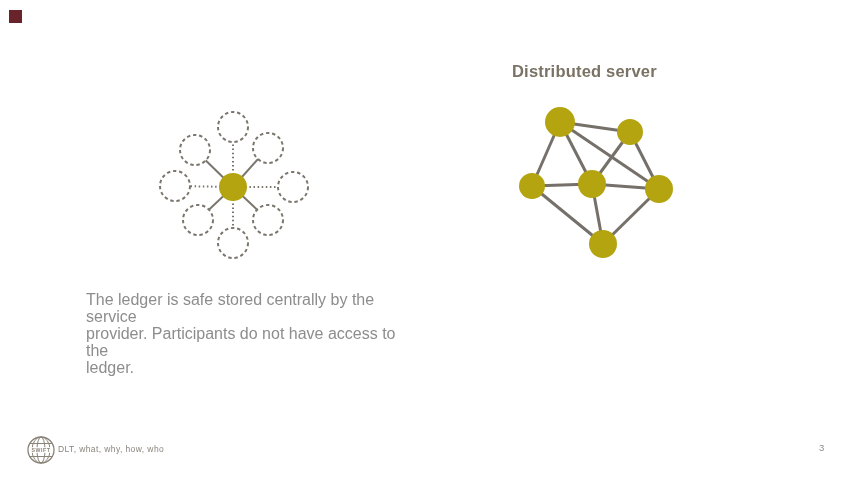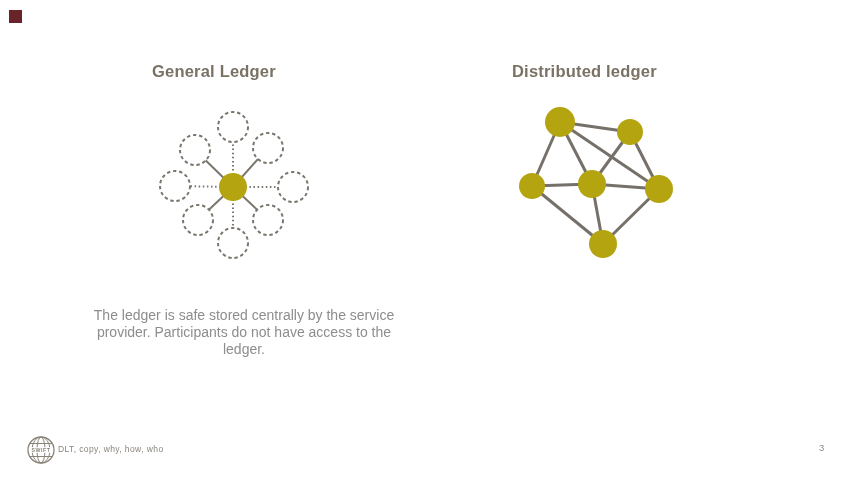--- a/index.html
+++ b/index.html
@@ -11,45 +11,43 @@
     position:absolute;left:9px;top:10px;width:13px;height:13px;background:#69242b;
   }
   .heading{
     position:absolute;top:62px;font-size:16.5px;font-weight:bold;color:#7a7264;
     letter-spacing:0.2px;white-space:nowrap;
   }
   .heading-left{left:152px;}
   .heading-right{left:512px;}
   .diagram-svg{position:absolute;left:0;top:0;pointer-events:none;}
   .body-text{
-    position:absolute;top:307px;font-size:14px;line-height:17px;color:#8d8d8d;
+    position:absolute;top:291px;font-size:16px;line-height:17px;color:#8d8d8d;
     white-space:pre-line;
-    text-align:center;
   }
   .body-left{left:86px;width:316px;}
   .body-right{left:441px;width:316px;}
   .footer-logo{position:absolute;left:25px;top:434px;width:32px;height:32px;}
   .footer-text{
     position:absolute;left:58px;top:444px;font-size:8.5px;color:#8a857c;
     letter-spacing:0.4px;white-space:nowrap;
   }
   .page-number{
     position:absolute;left:819px;top:442px;font-size:9.5px;color:#8d8d8d;
   }
 </style>
 </head>
 <body>
 
 <div class="slide">
 
   <div class="corner-accent"></div>
 
-  <div class="heading heading-left">General Ledger</div>
 
-  <div class="heading heading-right">Distributed ledger</div>
+  <div class="heading heading-right">Distributed server</div>
 
   <svg class="diagram-svg" width="851" height="479" viewBox="0 0 851 479">
       <line x1="233" y1="187" x2="233" y2="127" stroke="#7b766d" stroke-width="2" stroke-dasharray="1.5 2.6"></line>
       <line x1="233" y1="187" x2="268" y2="148" stroke="#7b766d" stroke-width="2"></line>
       <line x1="233" y1="187" x2="293" y2="187" stroke="#7b766d" stroke-width="2" stroke-dasharray="1.5 2.6"></line>
       <line x1="233" y1="187" x2="268" y2="220" stroke="#7b766d" stroke-width="2"></line>
       <line x1="233" y1="187" x2="233" y2="243" stroke="#7b766d" stroke-width="2" stroke-dasharray="1.5 2.6"></line>
       <line x1="233" y1="187" x2="198" y2="220" stroke="#7b766d" stroke-width="2"></line>
       <line x1="233" y1="187" x2="175" y2="186" stroke="#7b766d" stroke-width="2" stroke-dasharray="1.5 2.6"></line>
       <line x1="233" y1="187" x2="195" y2="150" stroke="#7b766d" stroke-width="2"></line>
@@ -92,17 +90,17 @@
   <svg class="footer-logo" viewBox="0 0 32 32">
     <circle cx="16" cy="16" r="13" fill="none" stroke="#8a8378" stroke-width="1.3"></circle>
     <ellipse cx="16" cy="16" rx="9" ry="13" fill="none" stroke="#8a8378" stroke-width="1"></ellipse>
     <ellipse cx="16" cy="16" rx="4" ry="13" fill="none" stroke="#8a8378" stroke-width="1"></ellipse>
     <line x1="5" y1="9.5" x2="27" y2="9.5" stroke="#8a8378" stroke-width="1"></line>
     <line x1="4" y1="22.5" x2="28" y2="22.5" stroke="#8a8378" stroke-width="1"></line>
     <rect x="5" y="13.2" width="22" height="5.6" fill="#ffffff"></rect>
     <text x="16" y="17.9" text-anchor="middle" font-size="5.2" font-weight="bold" font-family="Liberation Sans, sans-serif" fill="#8a8378" letter-spacing="0.6">SWIFT</text>
   </svg>
 
-  <div class="footer-text">DLT, copy, why, how, who</div>
+  <div class="footer-text">DLT, what, why, how, who</div>
 
   <div class="page-number">3</div>
 
 </div>
 
 </body></html>

